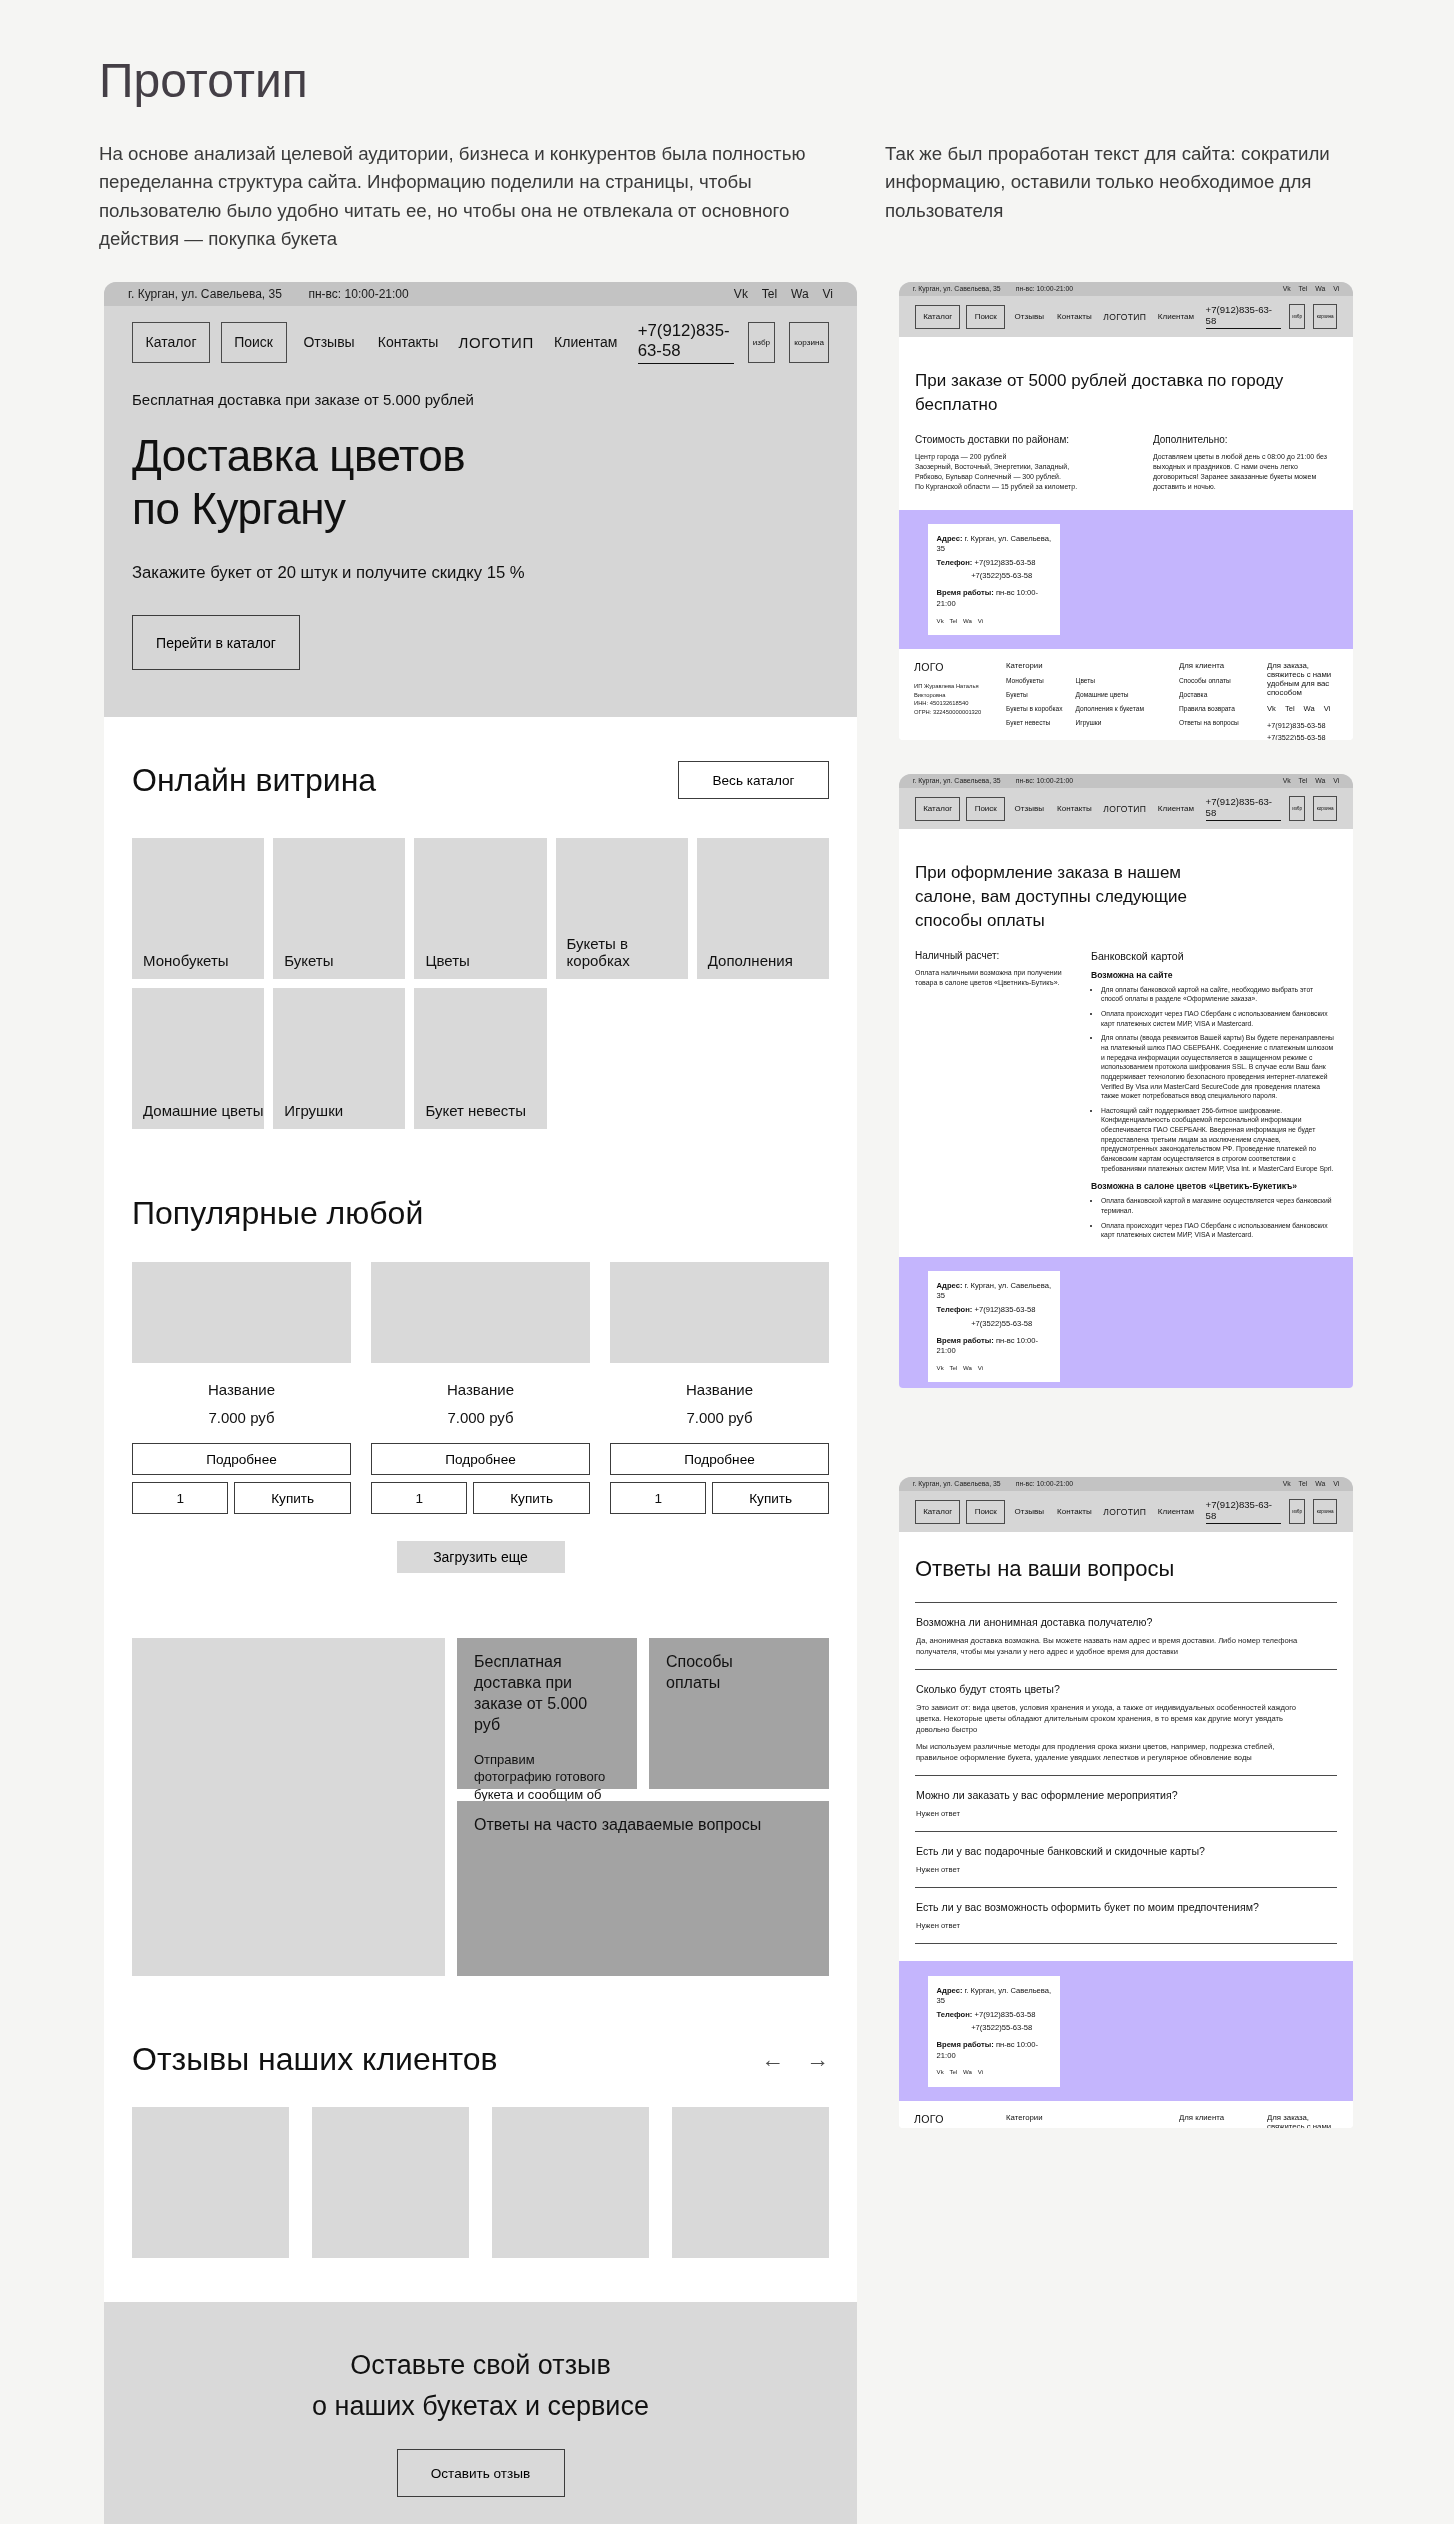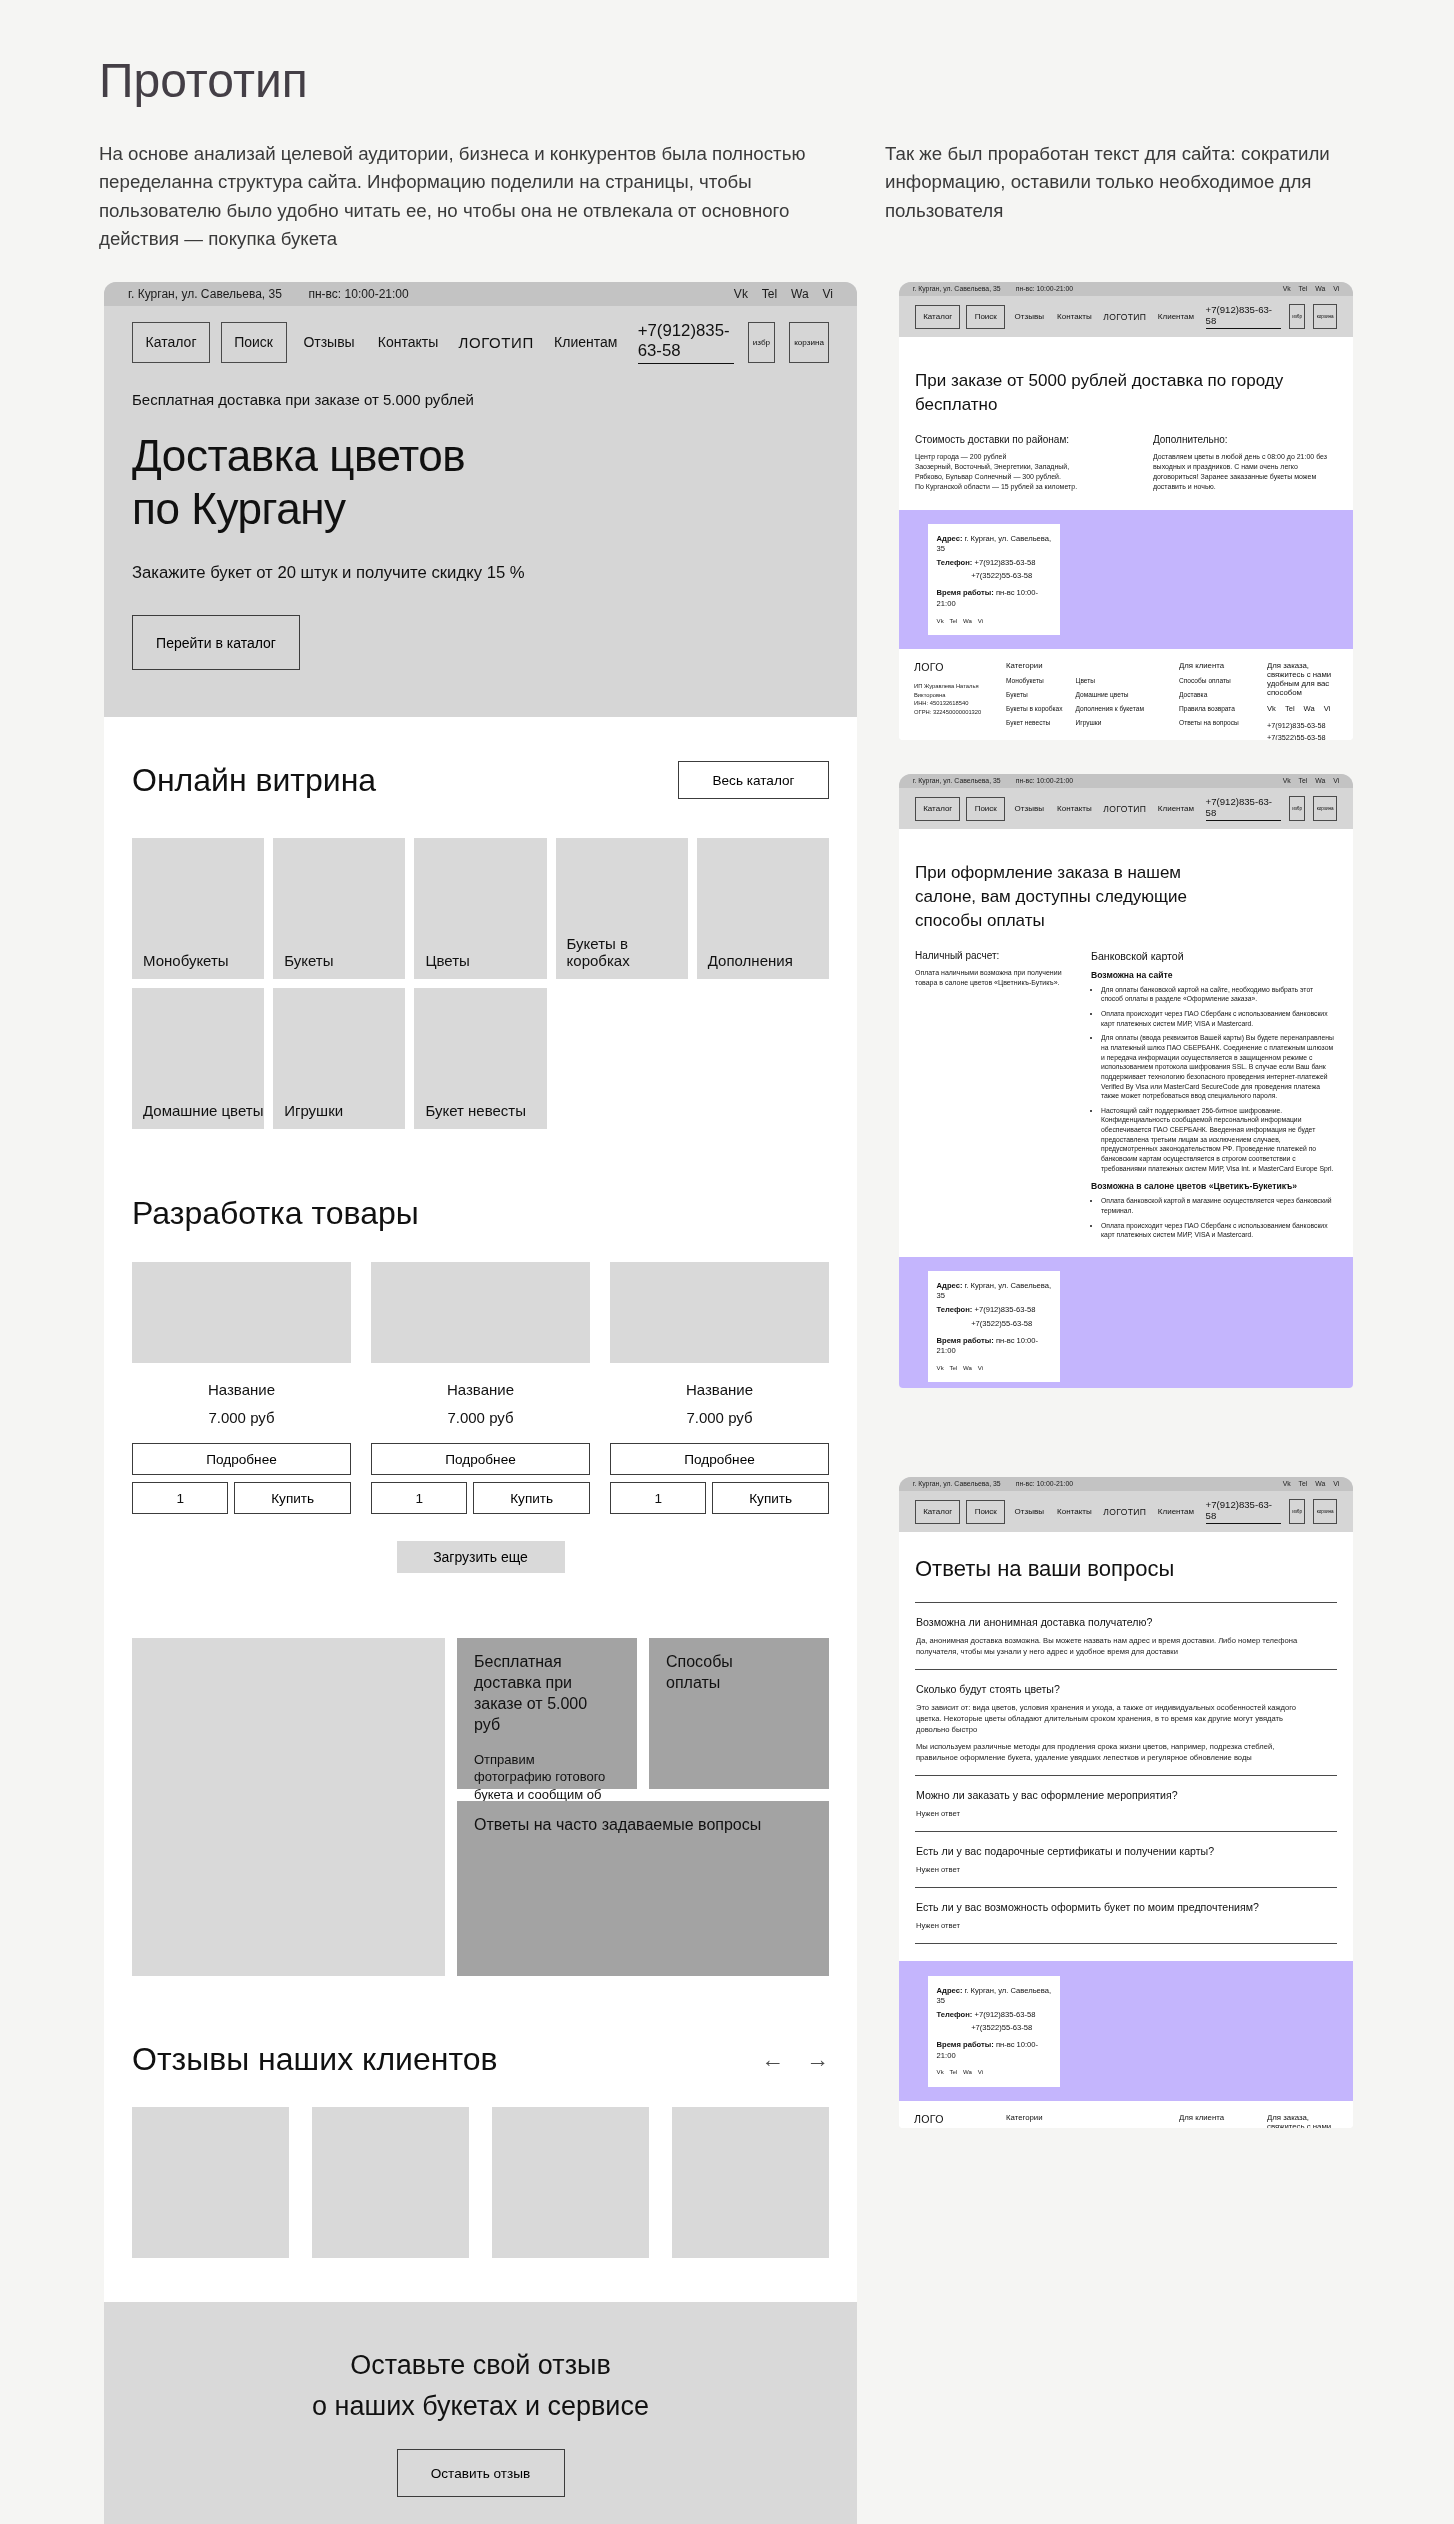--- a/index.html
+++ b/index.html
@@ -224,21 +224,21 @@
 
           <div class="cat-card">
             <span class="cat-label">Игрушки</span>
           </div>
 
           <div class="cat-card">
             <span class="cat-label">Букет невесты</span>
           </div>
         </div>
 
-      <h2 class="h2 popular-title">Разработка товары</h2>
+      <h2 class="h2 popular-title">Популярные любой</h2>
       <div class="products">
 
           <div class="product-card">
             <div class="p-img"></div>
             <div class="p-name">Название</div>
             <div class="p-price">7.000 руб</div>
             <button class="p-more">Подробнее</button>
             <div class="p-row">
               <div class="p-qty">1</div>
               <button class="p-buy">Купить</button>
@@ -602,21 +602,21 @@
               <p class="faq-a a2">Мы используем различные методы для продления срока жизни цветов, например, подрезка стеблей, правильное оформление букета, удаление увядших лепестков и регулярное обновление воды</p>
             </div>
 
             <div class="faq-item">
               <div class="faq-q">Можно ли заказать у вас оформление мероприятия?</div>
               <p class="faq-a">Нужен ответ</p>
 
             </div>
 
             <div class="faq-item">
-              <div class="faq-q">Есть ли у вас подарочные сертификаты и получении карты?</div>
+              <div class="faq-q">Есть ли у вас подарочные банковский и скидочные карты?</div>
               <p class="faq-a">Нужен ответ</p>
 
             </div>
 
             <div class="faq-item">
               <div class="faq-q">Есть ли у вас возможность оформить букет по моим предпочтениям?</div>
               <p class="faq-a">Нужен ответ</p>
 
             </div>
           </div>

